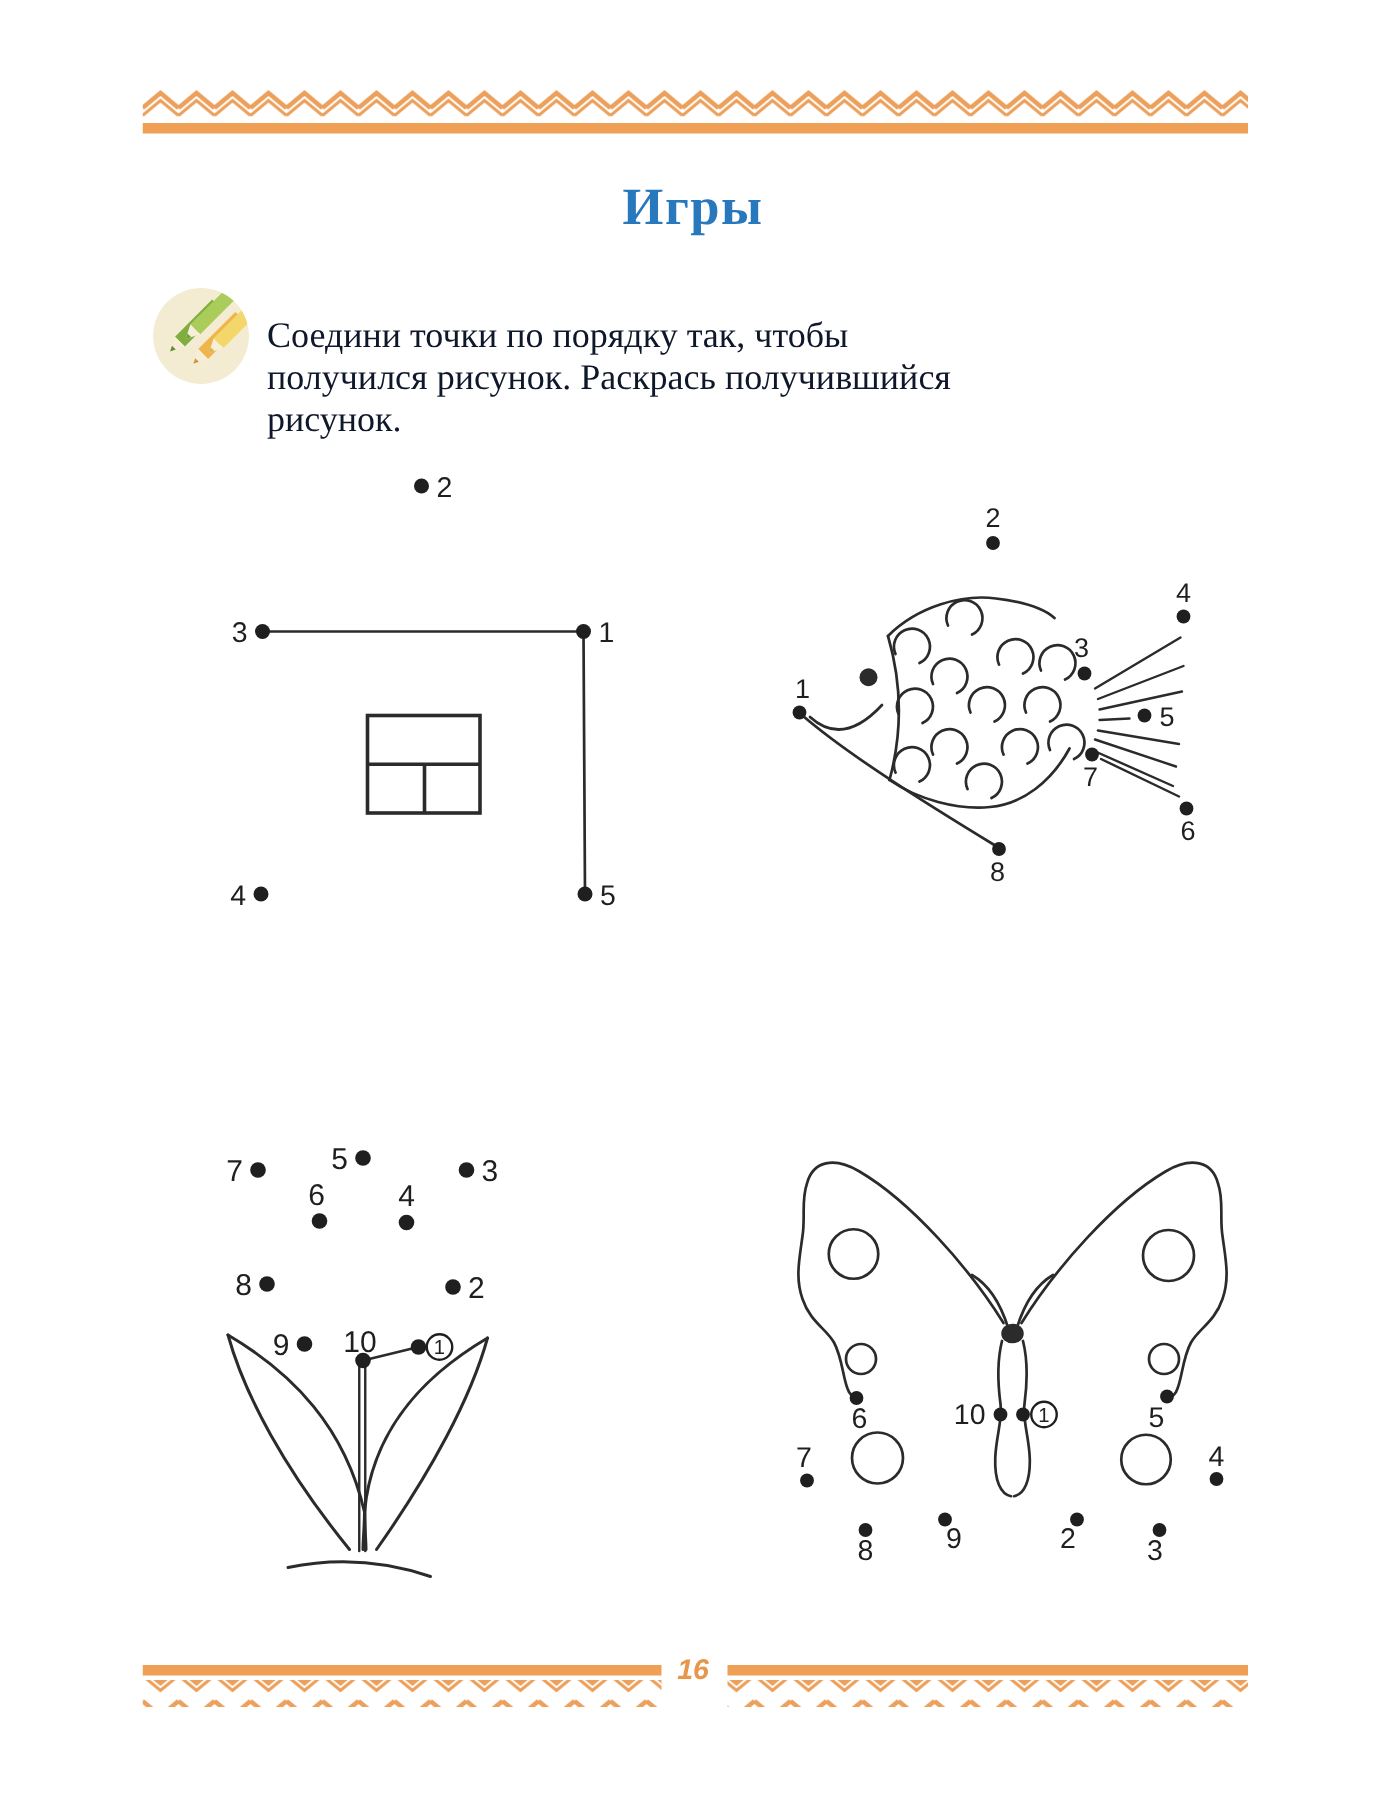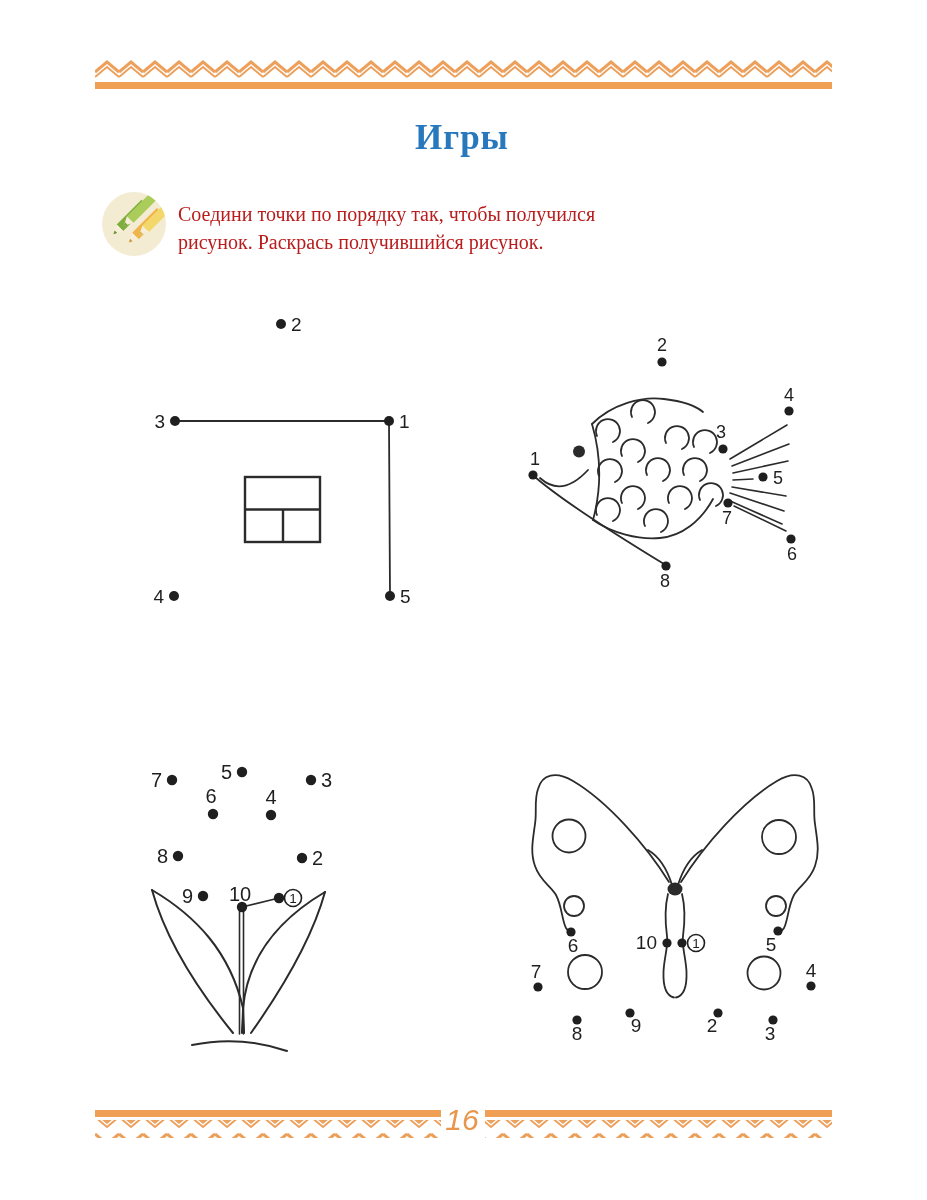--- a/index.html
+++ b/index.html
@@ -1,24 +1,24 @@
 <!DOCTYPE html>
 <html><head>
 <meta charset="utf-8">
 <style>
   html,body{margin:0;padding:0;background:#ffffff;}
   #page{position:relative;width:927px;height:1200px;background:#ffffff;overflow:hidden;
         font-family:"Liberation Sans",sans-serif;}
   .abs{position:absolute;}
   #page-title{left:0;top:118px;width:924px;text-align:center;
       font-family:"Liberation Serif",serif;font-weight:bold;font-size:35px;letter-spacing:1px;}
-  #instruction-text{left:178px;top:200px;width:468px;
-      font-family:"Liberation Serif",serif;font-size:20px;line-height:28px;color:#b91c1c;}
+  #instruction-text{left:178px;top:210px;width:468px;
+      font-family:"Liberation Serif",serif;font-size:24px;line-height:28px;color:#0f172a;}
   #page-number{left:431px;top:1103px;width:62px;text-align:center;
-      font-weight:normal;font-style:italic;font-size:30px;}
+      font-weight:bold;font-style:italic;font-size:19px;}
   svg{display:block;}
   .art{fill:none;stroke:#2b2b2b;stroke-width:1.8;stroke-linecap:round;}
   .art-thick{fill:none;stroke:#2b2b2b;stroke-width:2.4;stroke-linejoin:miter;}
   .art-thin{fill:none;stroke:#2b2b2b;stroke-width:1.6;stroke-linecap:round;}
   .filled{fill:#2b2b2b;stroke:none;}
 </style>
 </head>
 <body>
 
 <div id="page">

